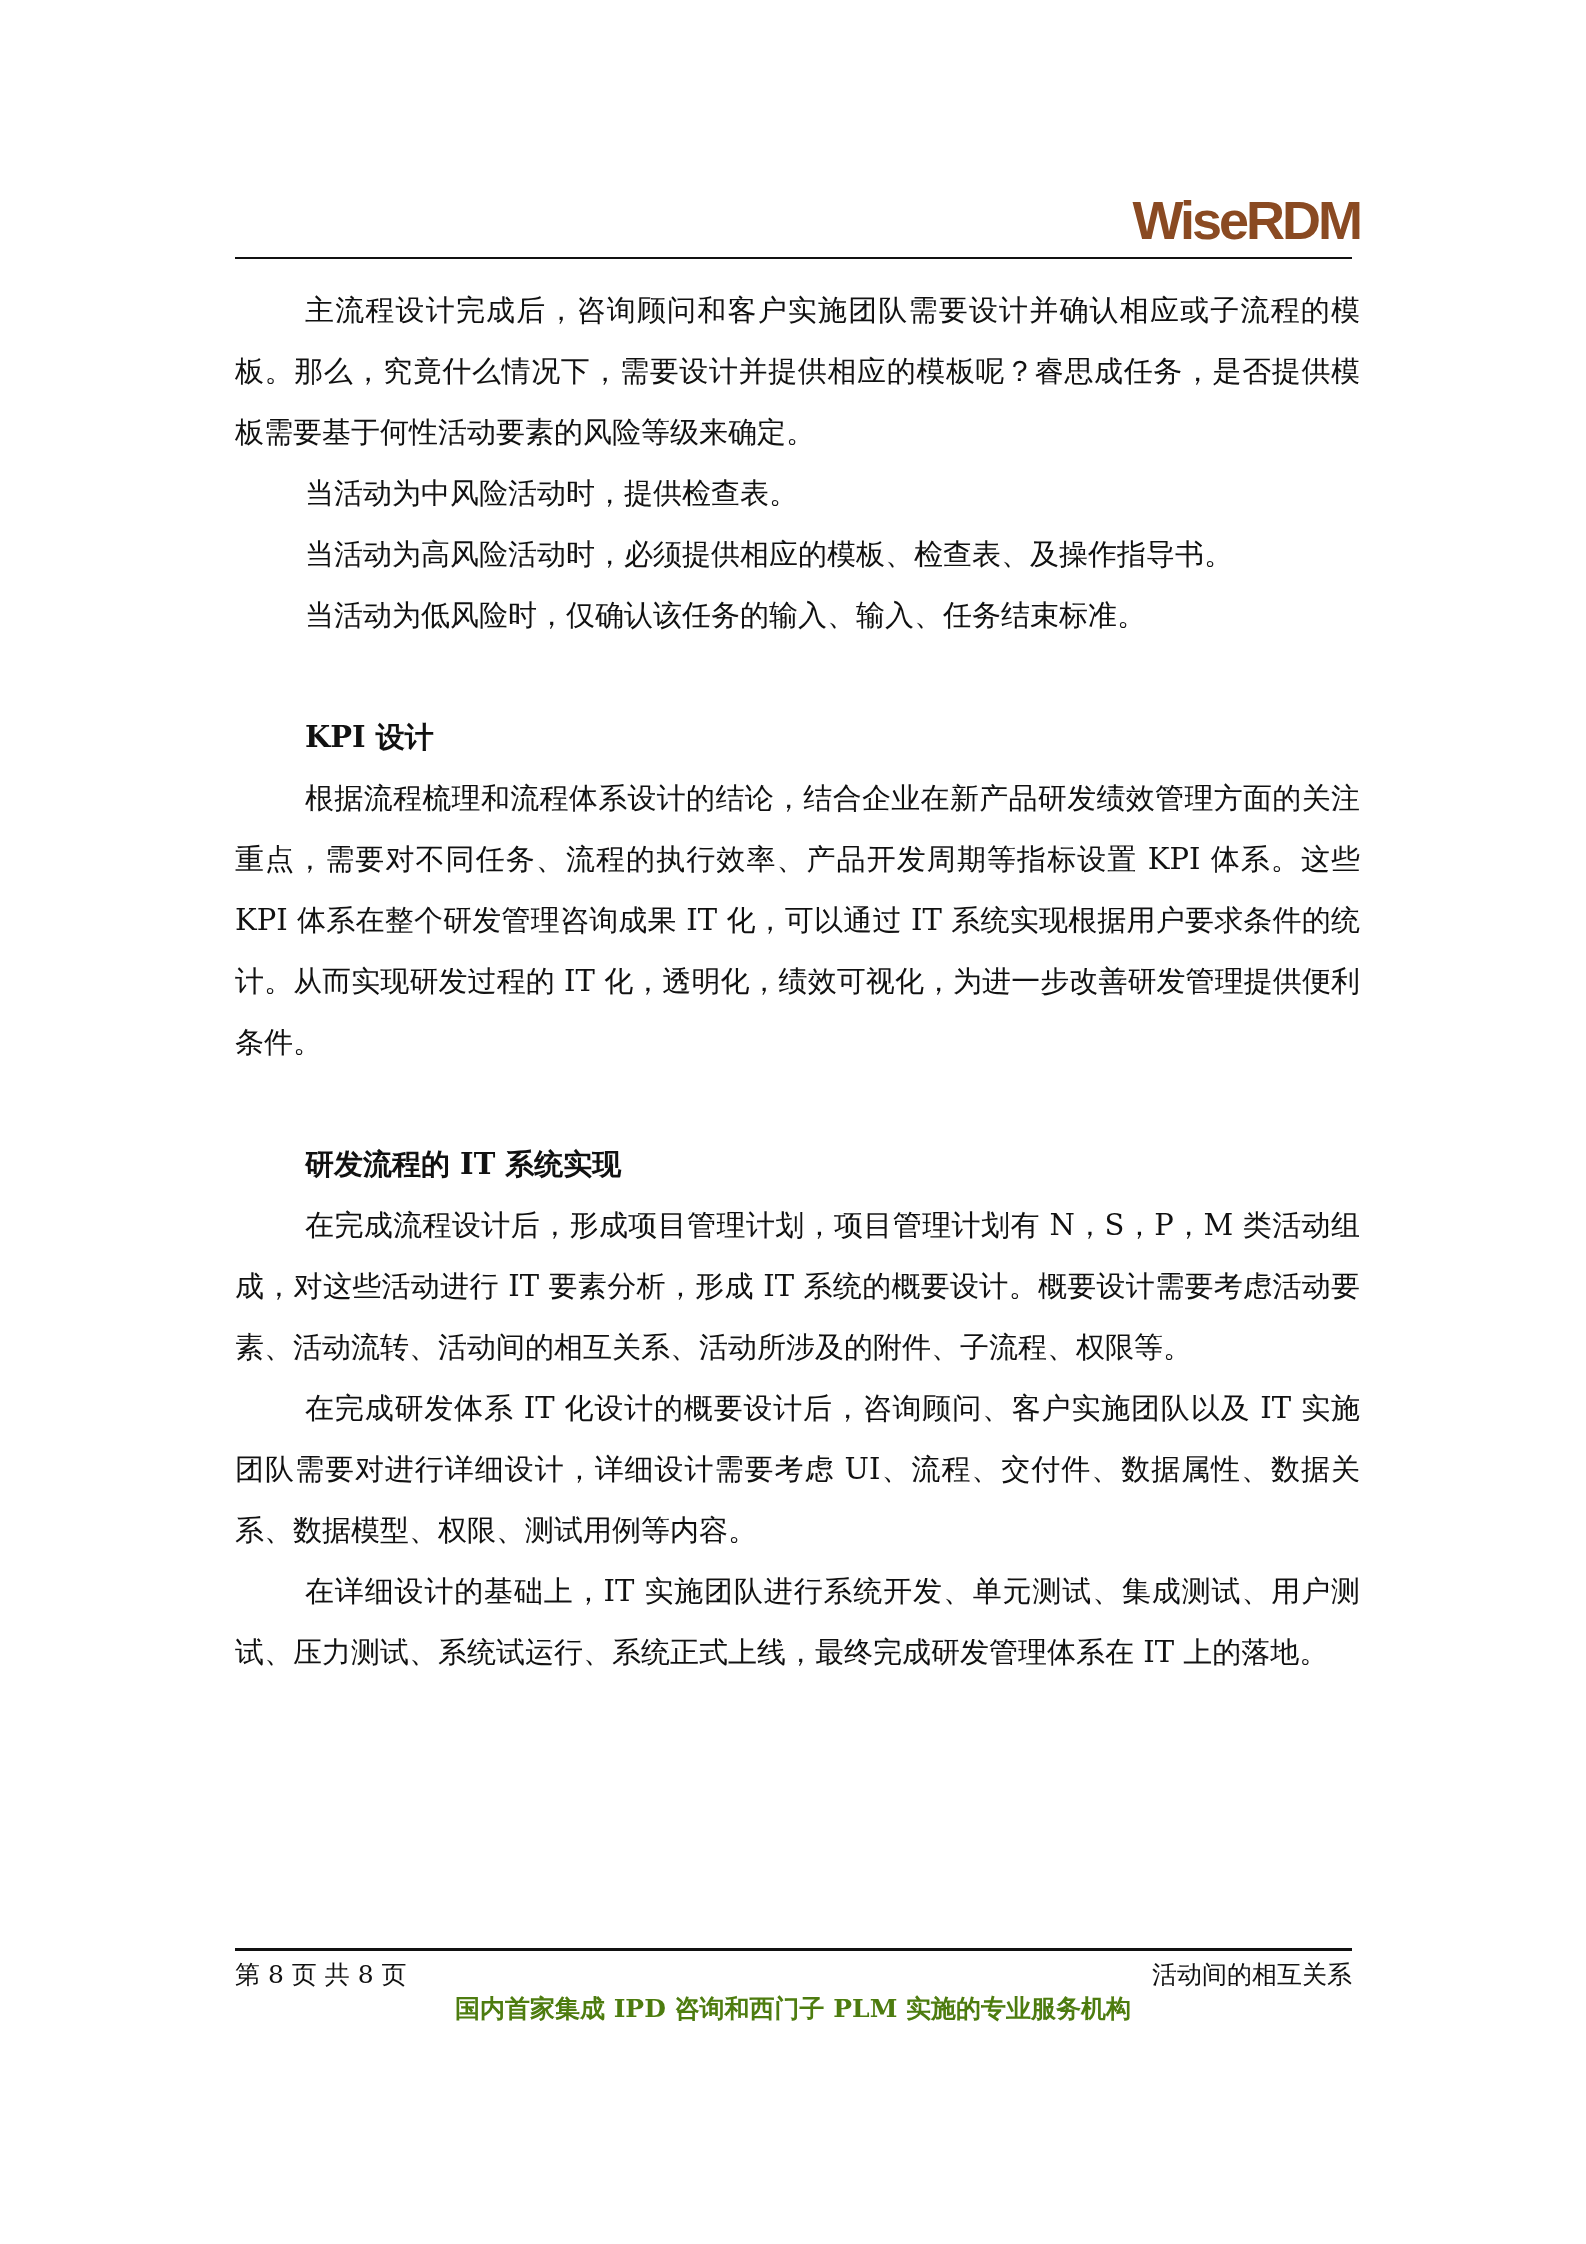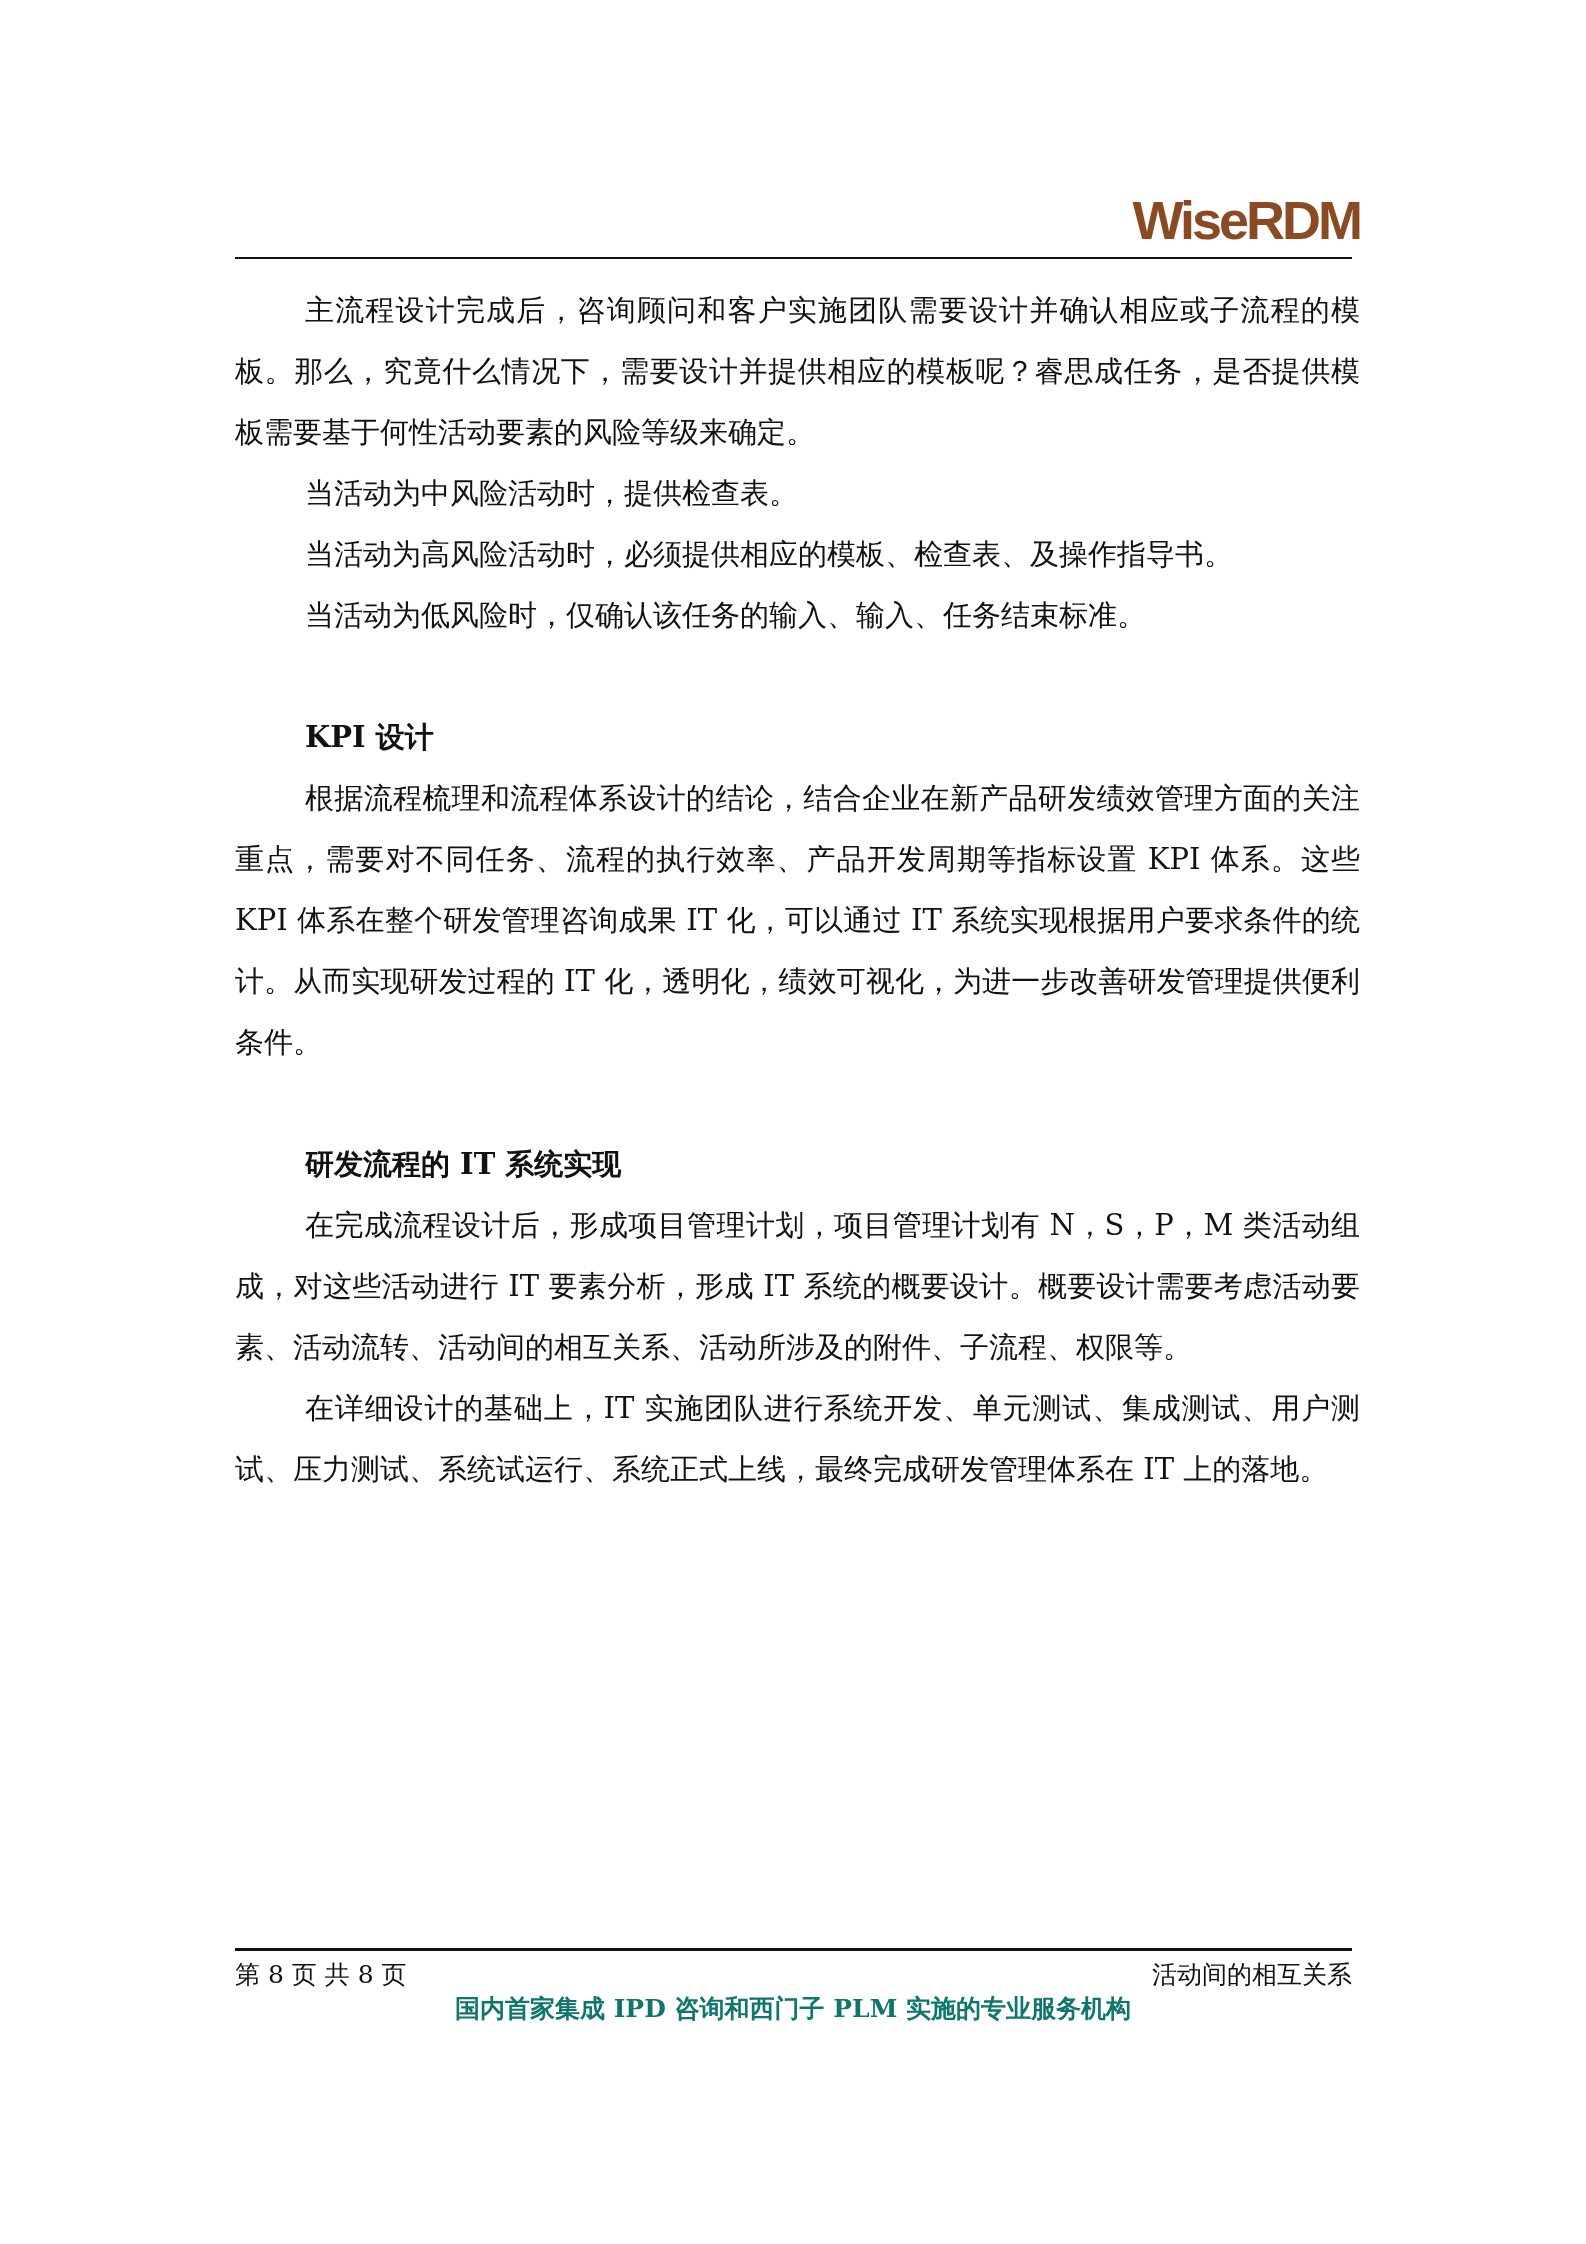--- a/index.html
+++ b/index.html
@@ -12,40 +12,41 @@
   .hr-top { position: absolute; left: 235px; top: 257px; width: 1117px; height: 2px; background: #111; }
   .content { position: absolute; left: 235px; top: 280px; width: 1125px; font-size: 29px; line-height: 61px; }
   .h { font-weight: bold; padding-left: 70px; margin: 0; font-size: 29px; }
   .p { text-indent: 70px; margin: 0; text-align: justify; }
   .line { margin: 0; padding-left: 70px; }
   .gap { height: 61px; }
   .hr-bot { position: absolute; left: 235px; top: 1948px; width: 1117px; height: 3px; background: #111; }
   .foot-left { position: absolute; left: 235px; top: 1958px; font-size: 25px; line-height: 34px; }
   .foot-right { position: absolute; right: 234px; top: 1958px; font-size: 25px; line-height: 34px; }
   .foot-slogan { position: absolute; left: 0; width: 1586px; top: 1992px; text-align: center;
-                 font-size: 25px; line-height: 34px; font-weight: bold; color: #0f766e; }
+                 font-size: 25px; line-height: 34px; font-weight: bold; color: #4d7c0f; }
 </style>
 </head>
 <body>
 
 <div class="logo">WiseRDM</div>
 <div class="hr-top"></div>
 
 <div class="content">
   <p class="p">主流程设计完成后，咨询顾问和客户实施团队需要设计并确认相应或子流程的模板。那么，究竟什么情况下，需要设计并提供相应的模板呢？睿思成任务，是否提供模板需要基于何性活动要素的风险等级来确定。</p>
   <p class="line">当活动为中风险活动时，提供检查表。</p>
   <p class="line">当活动为高风险活动时，必须提供相应的模板、检查表、及操作指导书。</p>
   <p class="line">当活动为低风险时，仅确认该任务的输入、输入、任务结束标准。</p>
   <div class="gap"></div>
 
   <p class="h">KPI 设计</p>
   <p class="p">根据流程梳理和流程体系设计的结论，结合企业在新产品研发绩效管理方面的关注重点，需要对不同任务、流程的执行效率、产品开发周期等指标设置 KPI 体系。这些 KPI 体系在整个研发管理咨询成果 IT 化，可以通过 IT 系统实现根据用户要求条件的统计。从而实现研发过程的 IT 化，透明化，绩效可视化，为进一步改善研发管理提供便利条件。</p>
   <div class="gap"></div>
 
   <p class="h">研发流程的 IT 系统实现</p>
   <p class="p">在完成流程设计后，形成项目管理计划，项目管理计划有 N，S，P，M 类活动组成，对这些活动进行 IT 要素分析，形成 IT 系统的概要设计。概要设计需要考虑活动要素、活动流转、活动间的相互关系、活动所涉及的附件、子流程、权限等。</p>
+  <p class="p">在完成研发体系 IT 化设计的概要设计后，咨询顾问、客户实施团队以及 IT 实施团队需要对进行详细设计，详细设计需要考虑 UI、流程、交付件、数据属性、数据关系、数据模型、权限、测试用例等内容。</p>
   <p class="p">在详细设计的基础上，IT 实施团队进行系统开发、单元测试、集成测试、用户测试、压力测试、系统试运行、系统正式上线，最终完成研发管理体系在 IT 上的落地。</p>
 </div>
 
 <div class="hr-bot"></div>
 <div class="foot-left">第 8 页 共 8 页</div>
 <div class="foot-right">活动间的相互关系</div>
 <div class="foot-slogan">国内首家集成 IPD 咨询和西门子 PLM 实施的专业服务机构</div>
 
 </body></html>

